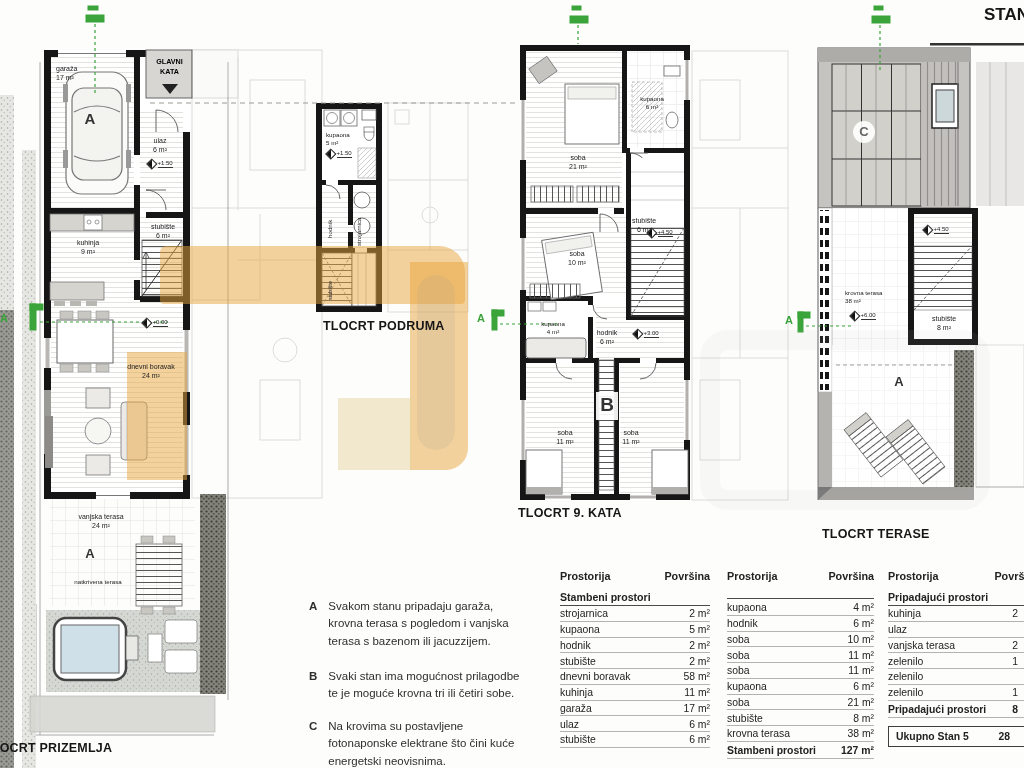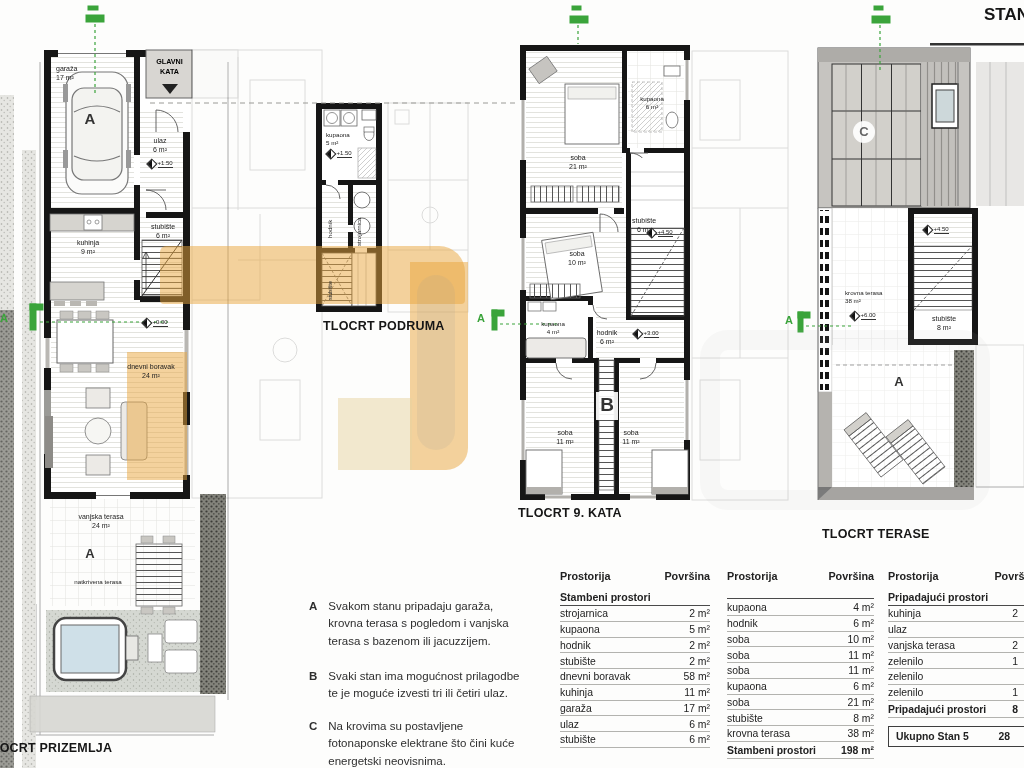--- a/index.html
+++ b/index.html
@@ -537,21 +537,21 @@
 <div class="unit small" style="left:899px;top:374px">A</div>
 <div class="cap" style="left:822px;top:527px">TLOCRT TERASE</div>
 <div class="gA" style="left:785px;top:314px">A</div>
 
 <div class="note" style="left:309px;top:598px">
   <span class="k">A</span>
   <span class="t">Svakom stanu pripadaju garaža, krovna terasa s pogledom i vanjska terasa s bazenom ili jacuzzijem.</span>
 </div>
 <div class="note" style="left:309px;top:668px">
   <span class="k">B</span>
-  <span class="t">Svaki stan ima mogućnost prilagodbe te je moguće izvesti tri ili četiri ulaz.</span>
+  <span class="t">Svaki stan ima mogućnost prilagodbe te je moguće krovna tri ili četiri sobe.</span>
 </div>
 <div class="note" style="left:309px;top:718px">
   <span class="k">C</span>
   <span class="t">Na krovima su postavljene fotonaponske elektrane što čini kuće energetski neovisnima.</span>
 </div>
 
 <div class="table" data-table="0">
       <div class="t-head">
         <div class="t-cell-name">Prostorija</div>
         <div class="t-cell-val">Površina</div>
@@ -631,21 +631,21 @@
       <div class="t-row">
         <div class="t-cell-name">stubište</div>
         <div class="t-cell-val">8 m²</div>
       </div>
       <div class="t-row">
         <div class="t-cell-name">krovna terasa</div>
         <div class="t-cell-val">38 m²</div>
       </div>
       <div class="t-tot">
         <div class="t-cell-name">Stambeni prostori</div>
-        <div class="t-cell-val">198 m²</div>
+        <div class="t-cell-val">127 m²</div>
       </div>
     </div>
 <div class="table" data-table="2">
       <div class="t-head">
         <div class="t-cell-name">Prostorija</div>
         <div class="t-cell-val">Površina</div>
       </div>
       <div class="t-sect">Pripadajući prostori</div>
       <div class="t-row">
         <div class="t-cell-name">kuhinja</div>

